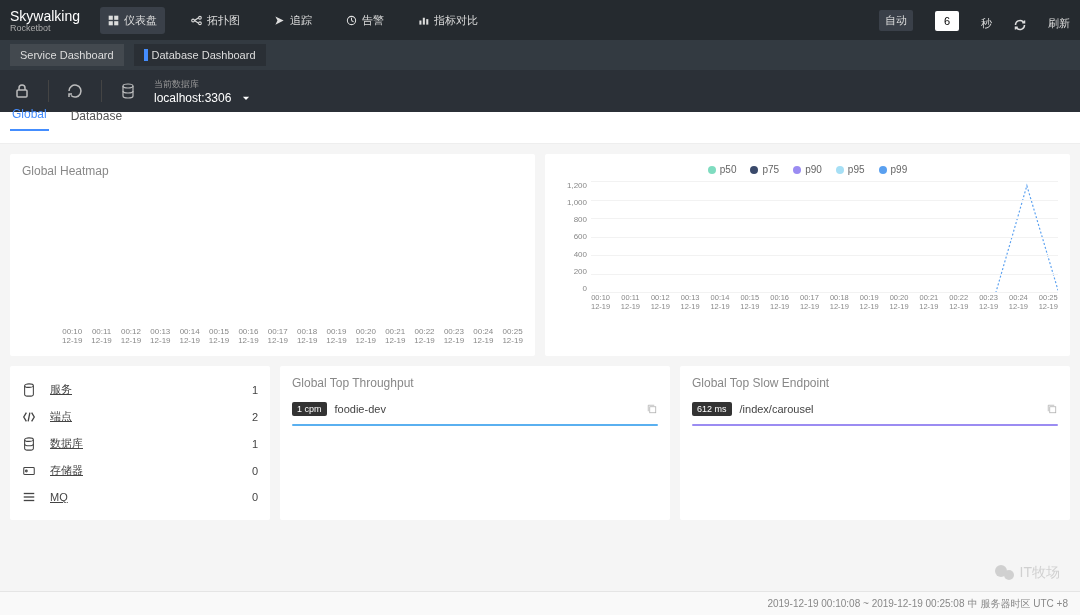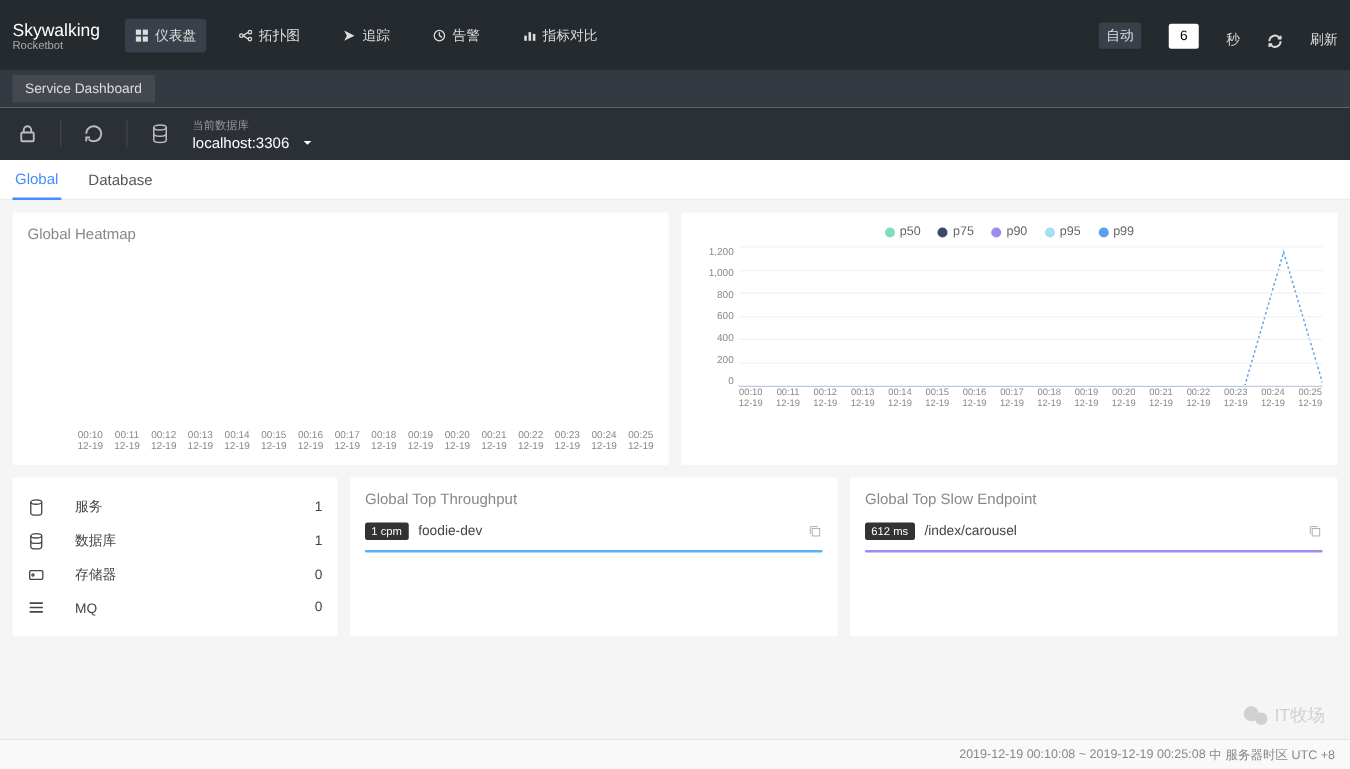--- a/index.html
+++ b/index.html
@@ -1,18 +1,18 @@
 <!DOCTYPE html>
 <html><head>
   <meta charset="utf-8">
   <style>
     * { margin: 0; padding: 0; box-sizing: border-box; font-family: -apple-system, BlinkMacSystemFont, "Segoe UI", "PingFang SC", "Microsoft YaHei", sans-serif; }
     body { width: 1080px; height: 615px; background: #f5f5f5; font-size: 12px; color: #333; overflow: hidden; position: relative; }
     
-    .topbar { background: #252a2f; height: 56px; display: flex; align-items: center; padding: 0 10px; color: #fff; }
+    .topbar { background: #252a2f; height: 40px; display: flex; align-items: center; padding: 0 10px; color: #fff; }
     .logo { font-size: 14px; font-weight: 500; display: flex; align-items: baseline; }
     .logo-sub { font-size: 9px; color: #aaa; display: block; line-height: 1; }
     .logo-wrap { display: flex; flex-direction: column; margin-right: 20px; }
     .nav { display: flex; gap: 18px; }
     .nav-item { color: #ddd; font-size: 11px; display: flex; align-items: center; gap: 5px; cursor: pointer; padding: 6px 8px; justify-content: space-between; }
     .nav-item.active { background: #3a4049; border-radius: 3px; }
     .nav-item .ico { width: 11px; height: 11px; display: inline-block; }
     .right-tools { margin-left: auto; display: flex; align-items: flex-end; gap: 22px; color: #ddd; font-size: 11px; }
     .right-tools .auto { background: #3a4049; padding: 3px 6px; border-radius: 2px; }
     .right-tools input { width: 24px; height: 20px; text-align: center; border: none; border-radius: 2px; font-size: 11px; }
@@ -22,21 +22,21 @@
     .subnav-item.active { background: #2a2f35; }
     .blue-dot { width: 4px; height: 12px; background: #448dfe; display: inline-block; }
     
     .dbbar { background: #2b3037; height: 42px; display: flex; align-items: center; padding: 0 14px; gap: 18px; color: #ccc; }
     .dbbar .icobtn { width: 16px; height: 16px; opacity: 0.9; cursor: pointer; }
     .dbbar .sep { width: 1px; height: 22px; background: #444; }
     .db-select { display: flex; flex-direction: column; cursor: pointer; }
     .db-lbl { font-size: 9px; color: #999; }
     .db-val { font-size: 12px; color: #fff; display: flex; align-items: center; gap: 10px; }
     
-    .tabbar { background: #fff; height: 32px; display: flex; align-items: center; padding: 0 10px; gap: 20px; border-bottom: 1px solid #eee; }
+    .tabbar { background: #fff; height: 32px; display: flex; align-items: flex-end; padding: 12px 10px; gap: 20px; border-bottom: 1px solid #eee; }
     .tabbar .tab { color: #555; font-size: 12px; padding: 8px 2px; cursor: pointer; }
     .tabbar .tab.active { color: #448dfe; border-bottom: 2px solid #448dfe; }
     
     .content { padding: 10px; display: grid; grid-template-columns: 1fr 1fr; gap: 10px; }
     .card { background: #fff; border-radius: 2px; padding: 10px 12px; }
     .card-title { color: #888; font-size: 12px; margin-bottom: 8px; }
     
     .heatmap { position: relative; height: 160px; }
     .hm-y { position: absolute; left: 0; top: 0; bottom: 18px; display: flex; flex-direction: column; justify-content: space-between; font-size: 9px; color: #888; }
     .hm-x { position: absolute; bottom: 0; left: 40px; right: 0; display: flex; justify-content: space-between; font-size: 8px; color: #888; }
@@ -49,21 +49,21 @@
     .linechart { position: relative; height: 130px; }
     .lc-y { position: absolute; left: 0; top: 0; bottom: 18px; display: flex; flex-direction: column; justify-content: space-between; font-size: 8px; color: #888; text-align: right; width: 30px; }
     .lc-x { position: absolute; bottom: 0; left: 34px; right: 0; display: flex; justify-content: space-between; font-size: 7.5px; color: #888; }
     .lc-x span { text-align: center; line-height: 1.2; }
     .lc-area { position: absolute; left: 34px; right: 0; top: 0; bottom: 18px; }
     .lc-grid { position: absolute; inset: 0; display: flex; flex-direction: column; justify-content: space-between; }
     .lc-grid div { border-top: 1px solid #f2f2f2; height: 0; }
     
     .content2 { padding: 0 10px; display: grid; grid-template-columns: 260px 1fr 1fr; gap: 10px; }
     .brief-row { display: flex; align-items: center; justify-content: space-between; padding: 6px 0; font-size: 11px; color: #444; }
-    .brief-row .l { display: flex; align-items: flex-end; gap: 24px; }
+    .brief-row .l { display: flex; align-items: center; gap: 14px; text-decoration: underline; }
     .brief-row .ico { width: 14px; height: 14px; }
     
     .entry { display: flex; align-items: center; gap: 8px; padding: 4px 0; position: relative; }
     .badge { background: #333; color: #fff; font-size: 9px; padding: 2px 5px; border-radius: 2px; }
     .entry .val { font-size: 11px; color: #444; flex: 1; }
     .entry .copy { width: 12px; height: 12px; opacity: 0.4; }
     .underline { height: 2px; margin-top: 4px; border-radius: 1px; }
     .ul-blue { background: #5ab0f0; }
     .ul-purple { background: #9b8cf2; }
     
@@ -133,20 +133,24 @@
         <path d="M2 8a6 6 0 0 1 10-4.5L14 5M14 8a6 6 0 0 1-10 4.5L2 11"></path>
         <path d="M14 2v3h-3M2 14v-3h3"></path>
       </svg>
     <span>刷新</span>
   </div>
 </div>
 
 <div class="subnav">
   <div class="subnav-item">
     <span>Service Dashboard</span>
+  </div>
+  <div class="subnav-item active">
+    <span class="blue-dot"></span>
+    <span>Database Dashboard</span>
   </div>
 </div>
 
 <div class="dbbar">
   <svg class="icobtn" viewBox="0 0 16 16" fill="none" stroke="currentColor" stroke-width="1.5">
       <rect x="3" y="7" width="10" height="7" rx="1"></rect>
       <path d="M5 7V5a3 3 0 0 1 6 0v2"></path>
     </svg>
   <span class="sep"></span>
   <svg class="icobtn" viewBox="0 0 16 16" fill="none" stroke="currentColor" stroke-width="1.5">
@@ -281,20 +285,29 @@
             <svg class="ico" viewBox="0 0 16 16" fill="none" stroke="currentColor" stroke-width="1.2">
               <ellipse cx="8" cy="3" rx="5" ry="2"></ellipse>
               <path d="M3 3v10c0 1.1 2.2 2 5 2s5-.9 5-2V3"></path>
             </svg>
             <span>服务</span>
           </div>
           <span>1</span>
         </div>
         <div class="brief-row">
           <div class="l">
+            <svg class="ico" viewBox="0 0 16 16" fill="none" stroke="currentColor" stroke-width="1.5">
+              <path d="M5 3l-3 5 3 5M11 3l3 5-3 5M9 3l-2 10"></path>
+            </svg>
+            <span>端点</span>
+          </div>
+          <span>2</span>
+        </div>
+        <div class="brief-row">
+          <div class="l">
             <svg class="ico" viewBox="0 0 16 16" fill="none" stroke="currentColor" stroke-width="1.2">
               <ellipse cx="8" cy="3" rx="5" ry="2"></ellipse>
               <path d="M3 3v10c0 1.1 2.2 2 5 2s5-.9 5-2V3"></path>
               <path d="M3 8c0 1.1 2.2 2 5 2s5-.9 5-2"></path>
             </svg>
             <span>数据库</span>
           </div>
           <span>1</span>
         </div>
         <div class="brief-row">

